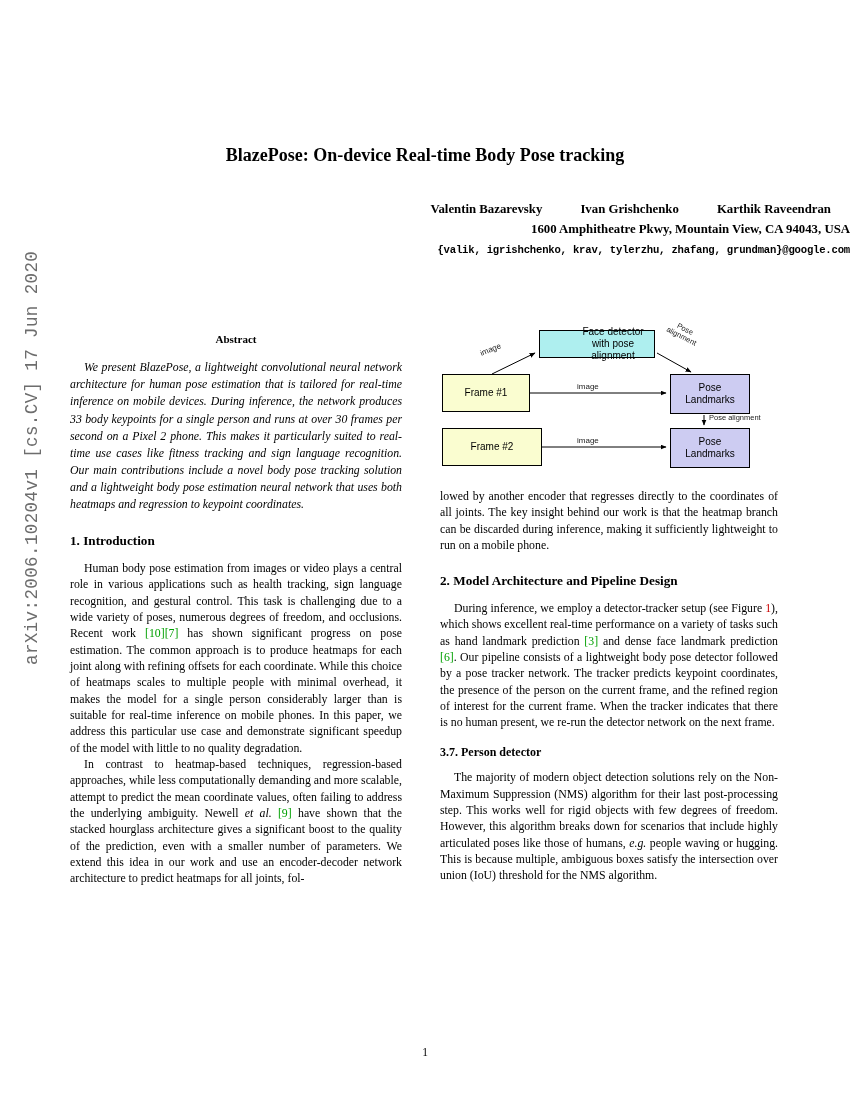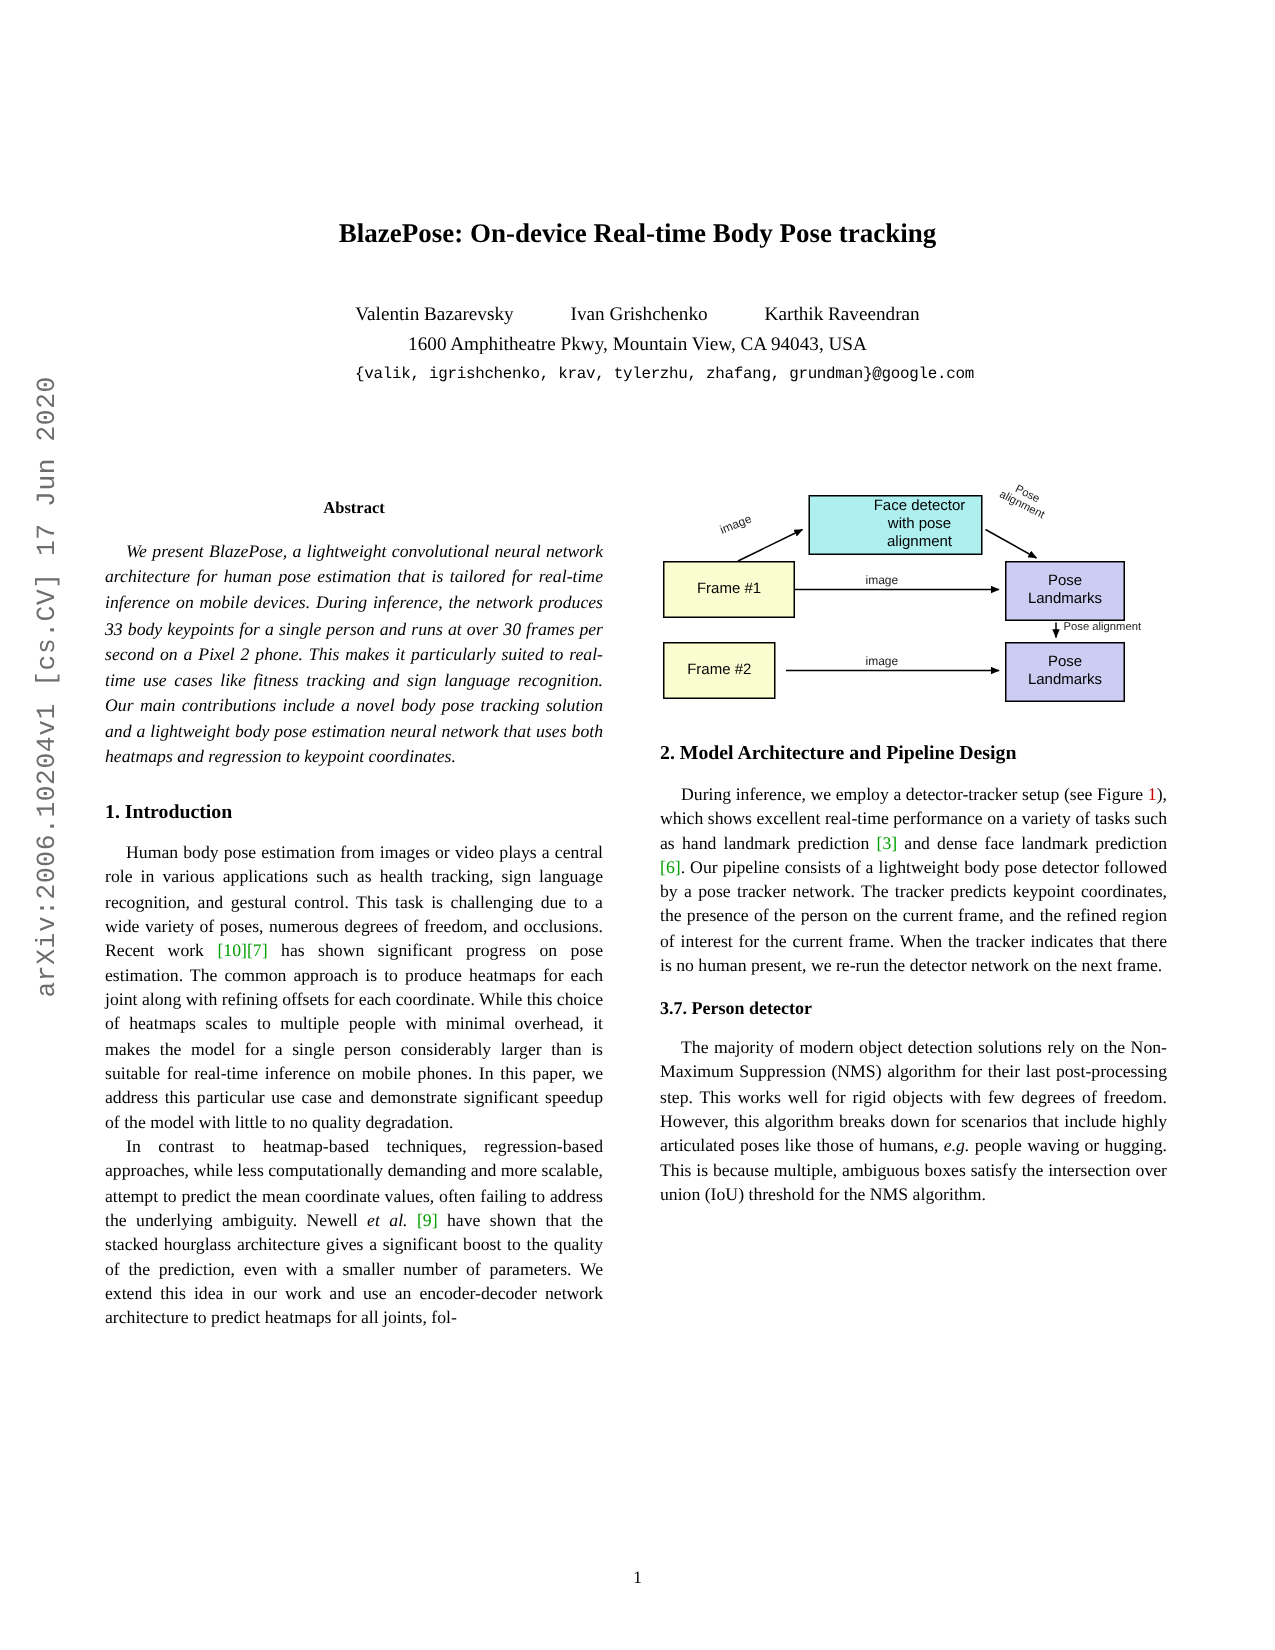--- a/index.html
+++ b/index.html
@@ -30,23 +30,24 @@
     top: 145px; left: 0;
     width: 100%;
     text-align: center;
     font-size: 18px;
     font-weight: bold;
   }
   .authors {
     position: absolute;
     top: 200px; left: 0;
     width: 100%;
-    text-align: center;
+    text-align: right;
     font-size: 12.8px;
     line-height: 19.5px;
+    font-weight: bold;
   }
   .author-row span.author { display: inline-block; margin: 0 19px; }
   .author-row.row2 span.author { margin: 0 15px; }
   .emails {
     font-family: "Liberation Mono", "DejaVu Sans Mono", monospace;
     font-size: 10.6px;
     margin-top: 2px;
     letter-spacing: -0.2px;
     padding-left: 36px;
   }
@@ -167,37 +168,38 @@
             </marker>
           </defs>
           <line x1="50" y1="50" x2="93" y2="29" stroke="#000" stroke-width="1" marker-end="url(#ah)"></line>
           <line x1="215" y1="29" x2="249" y2="48" stroke="#000" stroke-width="1" marker-end="url(#ah)"></line>
           <line x1="82" y1="69" x2="224" y2="69" stroke="#000" stroke-width="1" marker-end="url(#ah)"></line>
           <line x1="262" y1="91" x2="262" y2="101" stroke="#000" stroke-width="1" marker-end="url(#ah)"></line>
           <line x1="82" y1="123" x2="224" y2="123" stroke="#000" stroke-width="1" marker-end="url(#ah)"></line>
         </svg>
 
         <div class="node" style="left: 0px; top: 50px; width: 88px; height: 38px; background-color: rgb(250, 253, 208);">Frame #1</div>
-        <div class="node" style="left: 97px; top: 6px; width: 116px; height: 40px; background-color: rgb(174, 239, 239); padding-left: 32px;">Face detector
+        <div class="node" style="left: 97px; top: 6px; width: 116px; height: 28px; background-color: rgb(174, 239, 239); padding-left: 32px;">Face detector
 with pose alignment</div>
         <div class="node" style="left: 228px; top: 50px; width: 80px; height: 40px; background-color: rgb(205, 204, 242);">Pose
 Landmarks</div>
-        <div class="node" style="left: 0px; top: 104px; width: 75px; height: 38px; background-color: rgb(250, 253, 208);">Frame #2</div>
+        <div class="node" style="left: 0px; top: 104px; width: 100px; height: 38px; background-color: rgb(250, 253, 208);">Frame #2</div>
         <div class="node" style="left: 228px; top: 104px; width: 80px; height: 40px; background-color: rgb(205, 204, 242);">Pose
 Landmarks</div>
 
         <div class="edge-label" style="left:38px; top:22px; transform:rotate(-22deg);">image</div>
         <div class="edge-label" style="left:218px; top:1px; width:46px; text-align:center; transform:rotate(27deg); font-size:7.5px;">Pose
 alignment</div>
         <div class="edge-label" style="left:135px; top:59px;">image</div>
         <div class="edge-label" style="left:267px; top:90px; font-size:7.5px; white-space:nowrap;">Pose alignment</div>
         <div class="edge-label" style="left:135px; top:113px;">image</div>
       </div>
     </figure>
 
+    <p class="body-par"><span>lowed by another encoder that regresses directly to the coordinates of all joints. The key insight behind our work is that the heatmap branch can be discarded during inference, making it sufficiently lightweight to run on a mobile phone.</span></p>
     <h2 class="section-heading">2. Model Architecture and Pipeline Design</h2>
     <p class="body-par indent"><span>During inference, we employ a detector-tracker setup (see Figure </span><span class="seg-ref">1</span><span>), which shows excellent real-time performance on a variety of tasks such as hand landmark prediction </span><span class="seg-cite">[3]</span><span> and dense face landmark prediction </span><span class="seg-cite">[6]</span><span>. Our pipeline consists of a lightweight body pose detector followed by a pose tracker network. The tracker predicts keypoint coordinates, the presence of the person on the current frame, and the refined region of interest for the current frame. When the tracker indicates that there is no human present, we re-run the detector network on the next frame.</span></p>
     <h3 class="subsection-heading">3.7. Person detector</h3>
     <p class="body-par indent"><span>The majority of modern object detection solutions rely on the Non-Maximum Suppression (NMS) algorithm for their last post-processing step. This works well for rigid objects with few degrees of freedom. However, this algorithm breaks down for scenarios that include highly articulated poses like those of humans, </span><span class="seg-i">e.g.</span><span> people waving or hugging. This is because multiple, ambiguous boxes satisfy the intersection over union (IoU) threshold for the NMS algorithm.</span></p>
   </div>
 
   <div class="page-number">1</div>
 
 </div>
 

